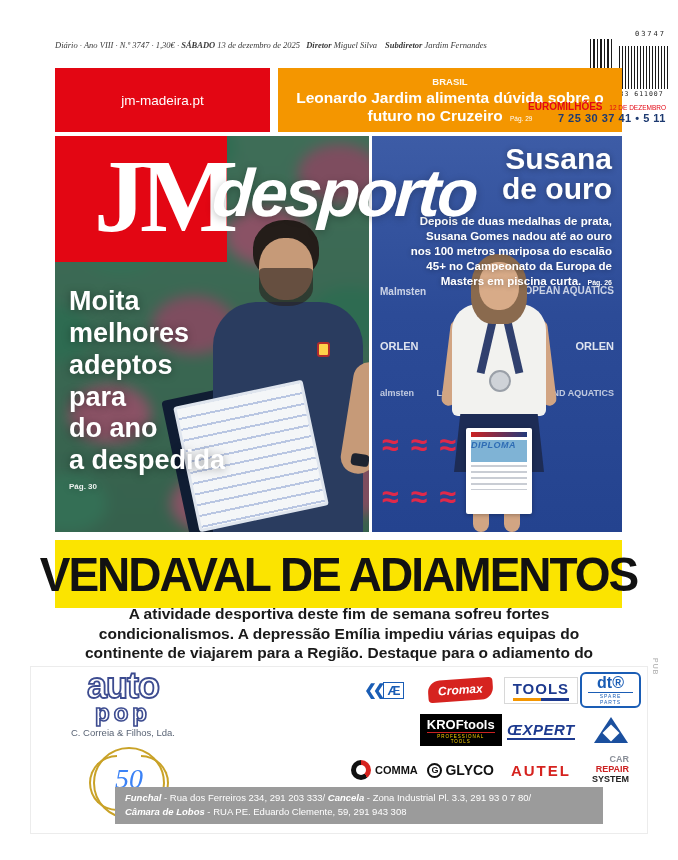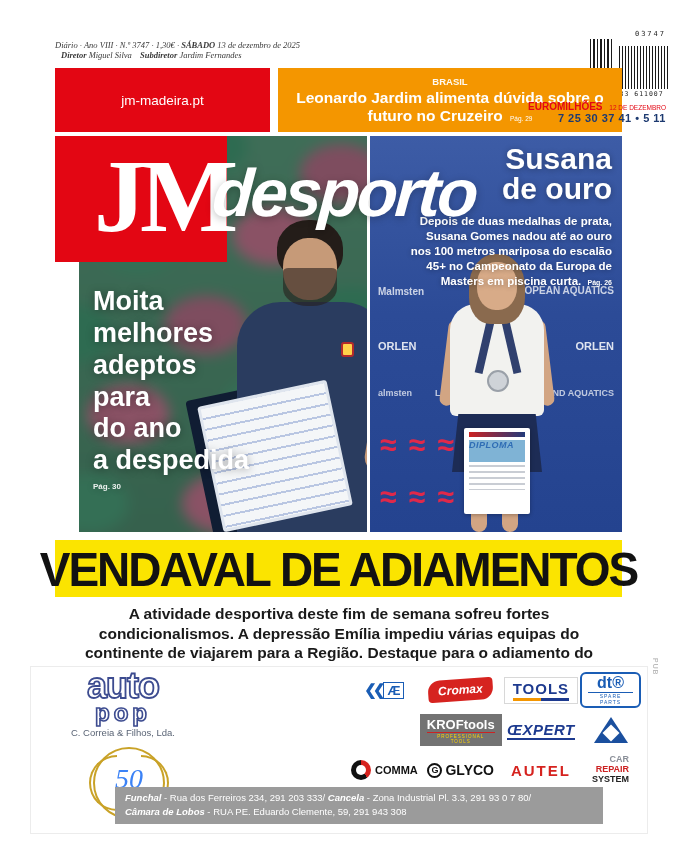--- a/index.html
+++ b/index.html
@@ -1,21 +1,21 @@
 <!DOCTYPE html>
 <html><head>
 <meta charset="utf-8">
 <style>
   * { margin:0; padding:0; box-sizing:border-box; }
   html,body { width:678px; height:860px; background:#fff; font-family:"Liberation Sans",sans-serif; overflow:hidden; }
   .page { position:absolute; inset:0; width:678px; height:860px; background:#fff; }
 
   
   .edition-line { position:absolute; left:55px; top:40px; width:470px; display:flex; justify-content:flex-start;
-    font-family:"Liberation Serif",serif; font-style:italic; font-size:8.5px; color:#3a3a3a;flex-direction:column; }
+    font-family:"Liberation Serif",serif; font-style:italic; font-size:8.5px; color:#3a3a3a; }
   .edition-line b { font-weight:bold; }
   .dir-part b { margin-left:6px; }
   .barcode { position:absolute; right:10px; top:30px; width:78px; height:68px; background:#fff; display:flex; flex-direction:column; }
   .bc-top { font-size:7px; letter-spacing:2px; color:#222; text-align:right; padding-right:2px; height:9px; font-family:"DejaVu Sans Mono",monospace;}
   .bc-bars { flex:1; display:flex; gap:6px; align-items:flex-end; }
   .bc-g1 { width:30%; height:100%; background:repeating-linear-gradient(90deg,#1a1a1a 0 1.5px,#fff 1.5px 3.5px); }
   .bc-g2 { width:62%; height:86%; background:repeating-linear-gradient(90deg,#1a1a1a 0 1.5px,#fff 1.5px 3px); }
   .bc-num { font-size:6.5px; letter-spacing:1px; color:#222; padding-top:1px; font-family:"DejaVu Sans Mono",monospace; }
 
   
@@ -28,21 +28,21 @@
   .teaser-page { font-size:6.5px; font-weight:normal; margin-left:3px; }
   .euro { position:absolute; right:12px; top:101px; text-align:right; }
   .euro-l1 { font-size:10px; }
   .euro-label { color:#e30613; font-weight:bold; font-size:10px; }
   .euro-date { color:#e30613; font-size:6.5px; margin-left:4px; }
   .euro-nums { color:#1d3a70; font-weight:bold; font-size:11px; letter-spacing:.5px; }
 
   
   .montage { position:absolute; left:55px; top:136px; width:567px; height:396px; display:flex; gap:3px; background:#fff; }
   .photo { position:relative; overflow:hidden; }
-  .photo-left { width:288px; background:#b91c1c;margin-left:24px; }
+  .photo-left { width:314px; background:#b91c1c; }
   .photo-left .seats { position:absolute; inset:-25px; filter:blur(7px); background:
     radial-gradient(70px 50px at 8% 12%, #7e4d5f 0 58%, transparent 60%),
     radial-gradient(70px 50px at 45% 8%, #2e6b51 0 58%, transparent 60%),
     radial-gradient(70px 50px at 85% 14%, #7e4d5f 0 58%, transparent 60%),
     radial-gradient(70px 50px at 25% 30%, #346f55 0 58%, transparent 60%),
     radial-gradient(70px 50px at 65% 28%, #8a5265 0 58%, transparent 60%),
     radial-gradient(70px 50px at 5% 50%, #2e6b51 0 58%, transparent 60%),
     radial-gradient(70px 50px at 45% 48%, #7e4d5f 0 58%, transparent 60%),
     radial-gradient(70px 50px at 88% 46%, #2e6b51 0 58%, transparent 60%),
     radial-gradient(70px 50px at 22% 68%, #8a5265 0 58%, transparent 60%),
@@ -104,21 +104,21 @@
   .s-diploma .d-photo { position:static; width:100%; height:22px; background:#7fb3d5; margin:3px 0; }
   .s-diploma .d-lines { position:static; width:100%; height:26px;
     background:repeating-linear-gradient(180deg,#c9cdd4 0 1.5px, transparent 1.5px 6px); }
 
   .right-headline { position:absolute; right:10px; top:8px; z-index:5; text-align:right; color:#fff; }
   .rh-1,.rh-2 { font-size:30px; font-weight:bold; line-height:1.0; text-shadow:0 1px 6px rgba(0,0,0,.3); }
   .rh-body { width:205px; margin-top:10px; font-size:11.5px; font-weight:bold; line-height:1.3; text-shadow:0 1px 5px rgba(0,0,0,.3); }
   .rh-pag { font-size:7px; margin-left:3px; }
 
   
-  .banner { position:absolute; left:55px; top:540px; width:567px; height:57px; background:#fbe400;
+  .banner { position:absolute; left:55px; top:540px; width:567px; height:68px; background:#fbe400;
     display:flex; align-items:center; justify-content:center; }
   .banner span { font-size:46px; font-weight:800; letter-spacing:-2px; color:#121212; transform:scaleY(1.06); white-space:nowrap; }
   .lead { position:absolute; left:60px; right:60px; top:604px; text-align:center; font-size:15.5px; font-weight:bold;
     color:#1a1a1a; line-height:1.27; }
   .lead-pag { font-size:9px; margin-left:4px; }
 
   
   .ad { position:absolute; left:30px; top:666px; width:618px; height:168px; background:#fff; border:1px solid #ececec; }
   .ap-logo { position:absolute; left:14px; top:4px; width:156px; text-align:center; }
   .ap-1 { font-size:36px; font-weight:800; letter-spacing:-1px; line-height:.85; color:#fff;
@@ -144,21 +144,21 @@
   .lg-ae .chev { letter-spacing:-4px; margin-right:2px; }
   .lg-ae .ae { border:1.5px solid #1a5db5; padding:0 3px; font-size:13px; }
   .lg-cromax { background:#d6231f; color:#fff; font-style:italic; font-weight:bold; font-size:12px;
     padding:4px 10px; border-radius:12px 4px 12px 4px; transform:rotate(-4deg); }
   .lg-beru { border:1px solid #d8d8d8; padding:2px 8px; text-align:center; }
   .lg-beru .t { color:#1d3a8f; font-weight:800; font-size:15px; letter-spacing:1px; }
   .lg-beru .bar { height:3px; background:linear-gradient(90deg,#f49600 0 50%,#1d3a8f 50% 100%); margin-top:1px; }
   .lg-dt { border:2px solid #1a5db5; border-radius:6px; padding:1px 6px; text-align:center; color:#1a5db5; }
   .lg-dt .t { font-weight:800; font-size:16px; line-height:1; }
   .lg-dt .s { font-size:5px; letter-spacing:1px; border-top:1px solid #1a5db5; margin-top:1px; }
-  .lg-krof { background:#737373; padding:3px 7px 2px; text-align:center; }
+  .lg-krof { background:#000000; padding:3px 7px 2px; text-align:center; }
   .lg-krof .t { font-size:13px; font-weight:800; color:#ffd500; }
   .lg-krof .t span { color:#fff; font-weight:600; }
   .lg-krof .s { font-size:4.5px; color:#ffd500; letter-spacing:1px; border-top:1.5px solid #c22; padding-top:1px; }
   .lg-expert { color:#1d3a8f; font-style:italic; font-weight:800; font-size:15px; border-bottom:2px solid #1d3a8f; letter-spacing:.5px; }
   .lg-crs-tri { width:0; height:0; border-left:17px solid transparent; border-right:17px solid transparent; border-bottom:26px solid #1a4f9e; position:relative; }
   .lg-crs-tri::after { content:""; position:absolute; left:-6px; top:10px; width:12px; height:12px; background:#fff; transform:rotate(45deg); }
   .lg-comma { display:flex; align-items:center; gap:4px; font-weight:800; color:#111; font-size:11px; }
   .lg-comma .ring { width:20px; height:20px; border-radius:50%;
     background:conic-gradient(#d6231f 0 140deg,#111 140deg 360deg); position:relative; }
   .lg-comma .ring::after { content:""; position:absolute; inset:5px; background:#fff; border-radius:50%; }

